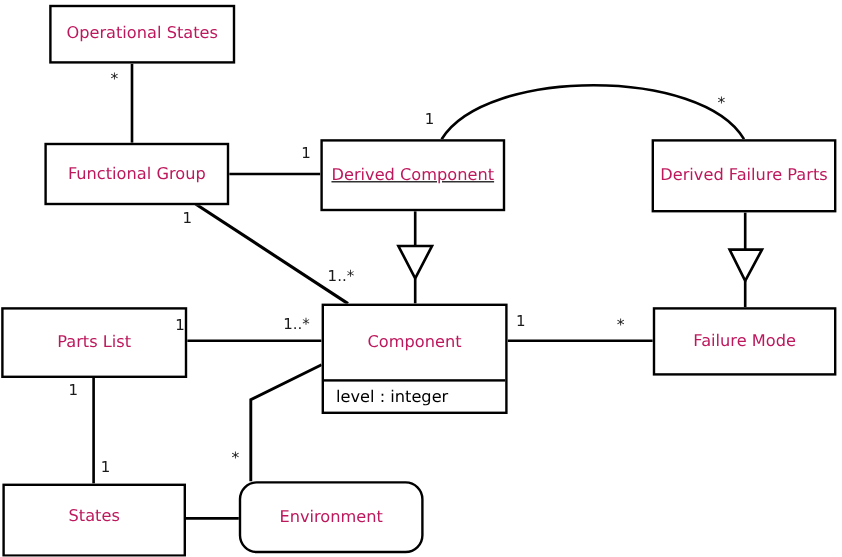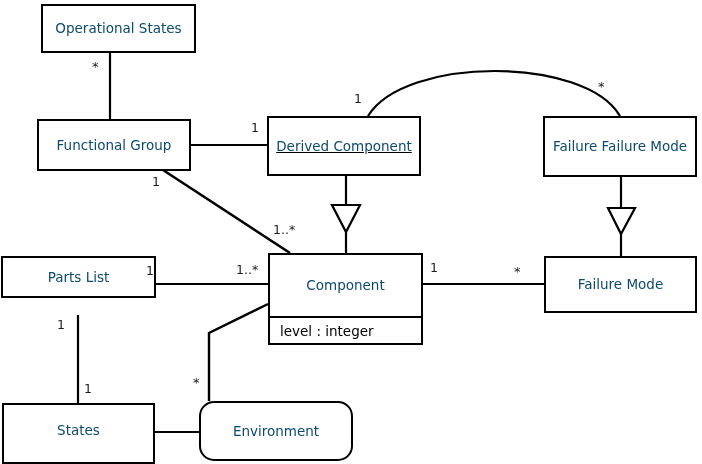--- a/index.html
+++ b/index.html
@@ -35,21 +35,21 @@
     flex-direction: column;
     z-index: 3;
   }
   .uml-name-compartment {
     flex: 1 1 auto;
     display: flex;
     align-items: center;
     justify-content: center;
     text-align: center;
     font-size: 13.5px;
-    color: #0c4a6e;
+    color: #be185d;
     line-height: 1.1;
     padding: 0 4px;
     box-sizing: border-box;
   }
   .uml-attr-compartment {
     box-sizing: border-box;
     border-top: 2px solid #000000;
     display: flex;
     align-items: center;
     justify-content: flex-start;
@@ -110,24 +110,24 @@
 
   <div class="uml-class" style="left:37px; top:119px; width:154px; height:52px;">
     <div class="uml-name-compartment">Functional Group</div>
   </div>
 
   <div class="uml-class" style="left:267px; top:116px; width:154px; height:60px;text-decoration:underline;">
     <div class="uml-name-compartment">Derived Component</div>
   </div>
 
   <div class="uml-class" style="left:543px; top:116px; width:154px; height:61px;">
-    <div class="uml-name-compartment">Failure Failure Mode</div>
+    <div class="uml-name-compartment">Derived Failure Parts</div>
   </div>
 
-  <div class="uml-class" style="left:1px; top:256px; width:155px; height:42px;">
+  <div class="uml-class" style="left:1px; top:256px; width:155px; height:59px;">
     <div class="uml-name-compartment">Parts List</div>
   </div>
 
   <div class="uml-class" style="left:268px; top:253px; width:155px; height:92px;">
     <div class="uml-name-compartment">Component</div>
     <div class="uml-attr-compartment">level : integer</div>
   </div>
 
   <div class="uml-class" style="left:544px; top:256px; width:153px; height:57px;">
     <div class="uml-name-compartment">Failure Mode</div>

